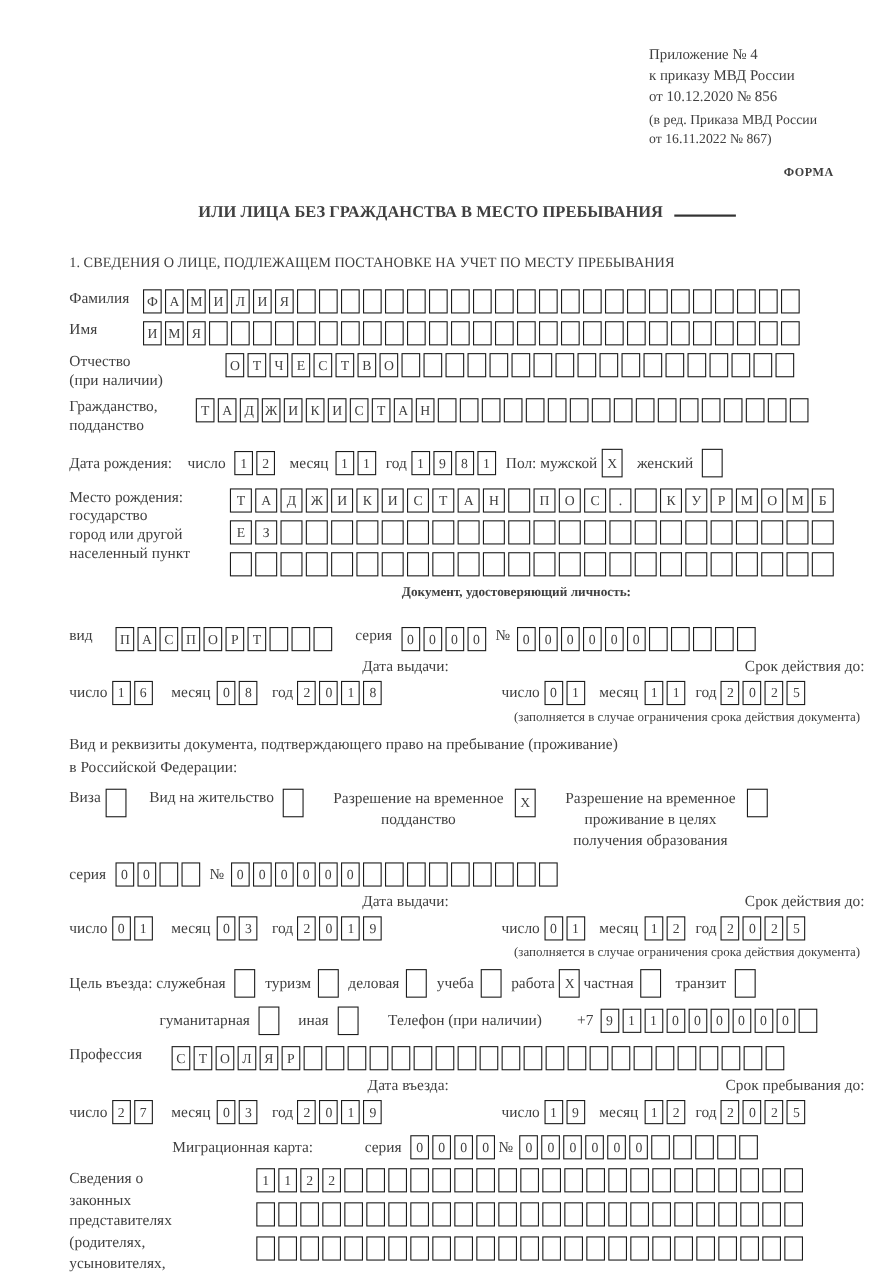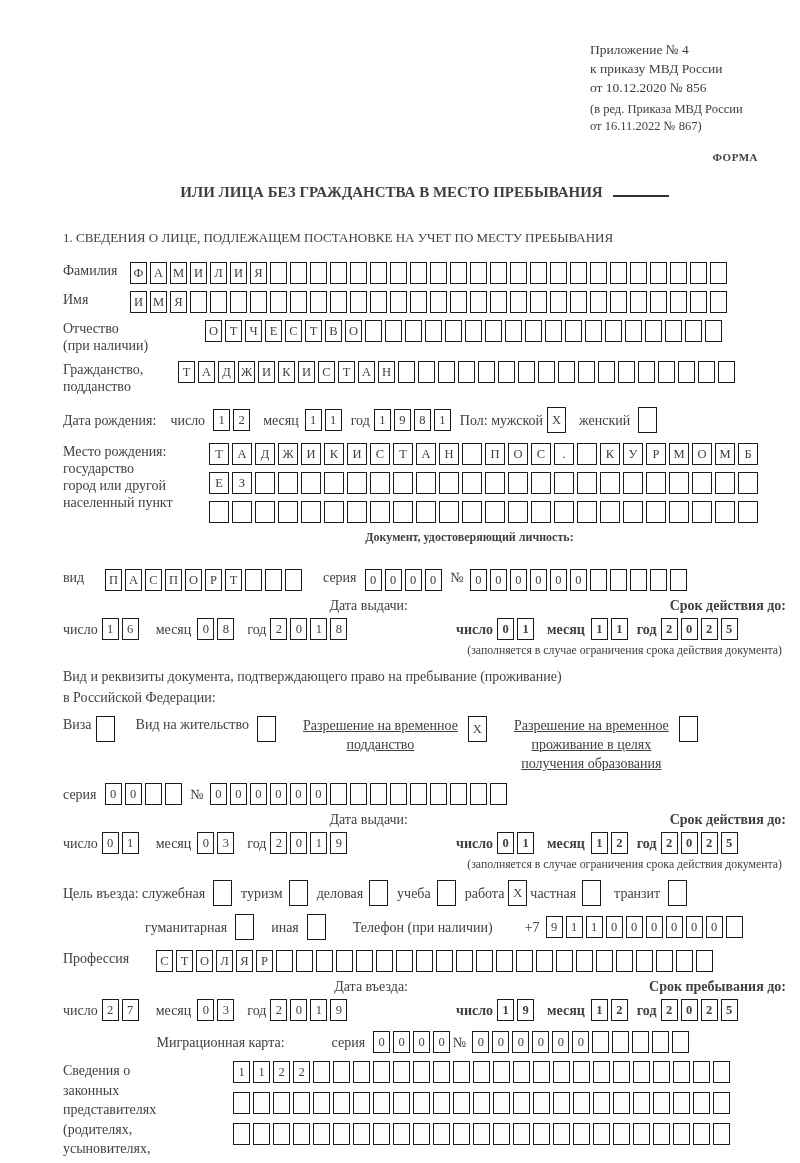--- a/index.html
+++ b/index.html
@@ -19,27 +19,27 @@
         width:15px;height:20px;border:1.5px solid #1c1c1c;margin-right:3px;
         font-size:12.5px;font-family:"Liberation Serif",serif;}
   .wide .cell{width:18px;}
   .cbx .cell{width:17px;height:24px;}
   .w67{width:67px;} .w142{width:142px;} .w115{width:115px;} .w146{width:146px;} .w93{width:93px;} .w175{width:175px;} .w170{width:170px;}
   .ml6{margin-left:6px;} .ml10{margin-left:10px;} .ml14{margin-left:14px;} .ml18{margin-left:18px;} .ml24{margin-left:24px;}
   .mr6{margin-right:6px;} .mr8{margin-right:8px;} .mr4{margin-right:4px;}
   .stack{display:flex;flex-direction:column;row-gap:7px;}
   .doc-head{text-align:center;font-weight:bold;font-size:12px;margin:4px 0 24px 90px;}
   .dcols{display:flex;margin-top:4px;}
-  .dcol-l{width:345px;} .dcol-r{flex:1;font-weight:bold;}
+  .dcol-l{width:345px;} .dcol-r{flex:1;}
   .dhead{font-size:14px;text-align:right;margin-bottom:4px;}
   .dline{display:flex;align-items:center;}
   .note{font-size:11.8px;text-align:right;padding-right:4px;margin-top:3px;margin-bottom:8px;}
   .para{font-size:14px;line-height:21px;margin-top:4px;}
   .optrow{display:flex;align-items:flex-start;margin-top:8px;margin-bottom:10px;}
-  .optml{font-size:14px;line-height:19px;text-align:center;flex:none;text-decoration:underline;}
+  .optml{font-size:14px;line-height:19px;text-align:center;flex:none;}
   .guard-label div{font-size:14px;line-height:19.5px;}
 </style>
 </head>
 <body>
 
 <div class="page">
 
   <div class="hdr-right">
     <div>Приложение № 4</div>
     <div>к приказу МВД России</div>

